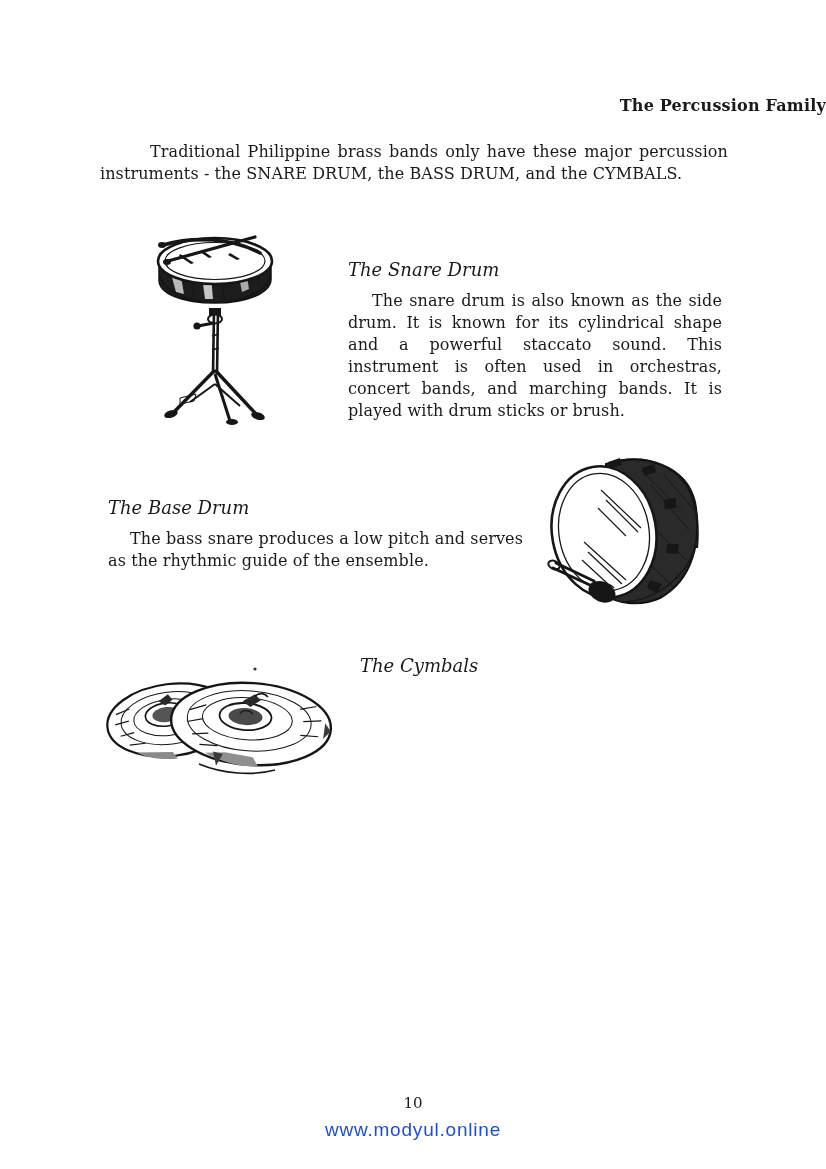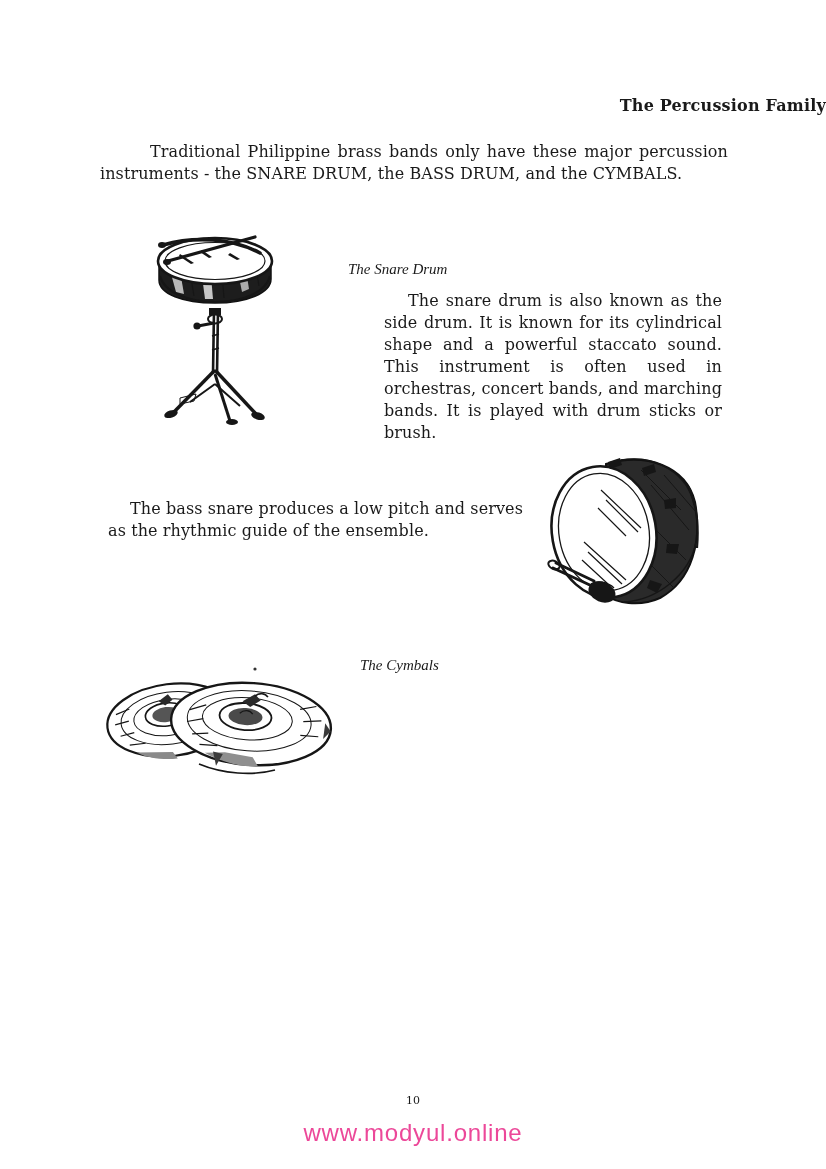--- a/index.html
+++ b/index.html
@@ -28,31 +28,30 @@
   }
   .justify { text-align: justify; }
   .intro-para {
     position: absolute;
     left: 100px; top: 141px;
     width: 628px;
     text-indent: 50px;
   }
   .section-heading {
     font-style: italic;
-    font-size: 15px;
+    font-size: 18px;
     line-height: 19px;
     margin: 0 0 11px 0;
-    font-family: Liberation Serif, serif;
   }
   .snare-text {
     position: absolute;
     left: 348px; top: 260px;
     width: 374px;
   }
-  .snare-text .para { text-indent: 24px; margin-left: 36px; }
+  .snare-text .para { text-indent: 24px; }
   .bass-text {
     position: absolute;
     left: 108px; top: 498px;
     width: 436px;
   }
   .bass-text .para { text-indent: 22px; }
   .cymbals-text {
     position: absolute;
     left: 360px; top: 656px;
     width: 362px;
@@ -60,31 +59,31 @@
   .cymbals-text .para { text-indent: 24px; }
   .illus { position: absolute; }
   .illus-snare   { left: 150px; top: 224px; width: 132px; height: 202px; }
   .illus-bass    { left: 546px; top: 450px; width: 162px; height: 165px; }
   .illus-cymbals { left: 103px; top: 656px; width: 232px; height: 132px; }
   .page-number {
     position: absolute;
     top: 1094px; left: 0;
     width: 100%;
     text-align: center;
-    font-size: 11px;
+    font-size: 15px;
   }
   .watermark {
     position: absolute;
     top: 1119px; left: 0;
     width: 100%;
     text-align: center;
     font-family: "Liberation Sans", sans-serif;
-    font-size: 24px;
+    font-size: 19px;
     letter-spacing: 0.8px;
-    color: #ec4899;
+    color: #1d4ed8;
   }
   svg { display: block; width: 100%; height: 100%; }
   .ink  { stroke: #161616; fill: none; }
 </style>
 </head>
 <body>
 
 <div class="page">
 
   <div class="doc-title">The Percussion Family</div>
@@ -132,20 +131,21 @@
       <ellipse cx="17" cy="38" rx="4" ry="3" fill="#161616"></ellipse>
     </svg>
   </div>
 
   <div class="snare-text">
     <div class="section-heading">The Snare Drum</div>
     <div class="para justify">The snare drum is also known as the side drum. It is known for its cylindrical shape and a powerful staccato sound. This instrument is often used in orchestras, concert bands, and marching bands. It is played with drum sticks or brush.</div>
   </div>
 
   <div class="bass-text">
+    <div class="section-heading">The Base Drum</div>
     <div class="para">The bass snare produces a low pitch and serves as the rhythmic guide of the ensemble.</div>
   </div>
 
   <div class="illus illus-bass">
     <svg viewBox="0 0 162 165">
 
       <path d="M60 14 C100 2 140 16 149 52 C156 90 147 130 114 148 C92 158 70 152 60 146 Z" fill="#2a2a2a" stroke="#111" stroke-width="2"></path>
       <path class="ink" d="M75 10 C110 4 142 24 148 55 M78 152 C112 150 144 124 150 92" stroke-width="1.4" stroke="#777"></path>
       <path class="ink" d="M95 20 L135 60 M105 35 L143 80 M100 70 L140 110 M95 105 L128 138 M118 25 L150 62" stroke-width="1" stroke="#6e6e6e"></path>
       <path class="ink" d="M142 36 C150 52 153 75 151 98" stroke-width="2.2" stroke="#d8d8d8"></path>

